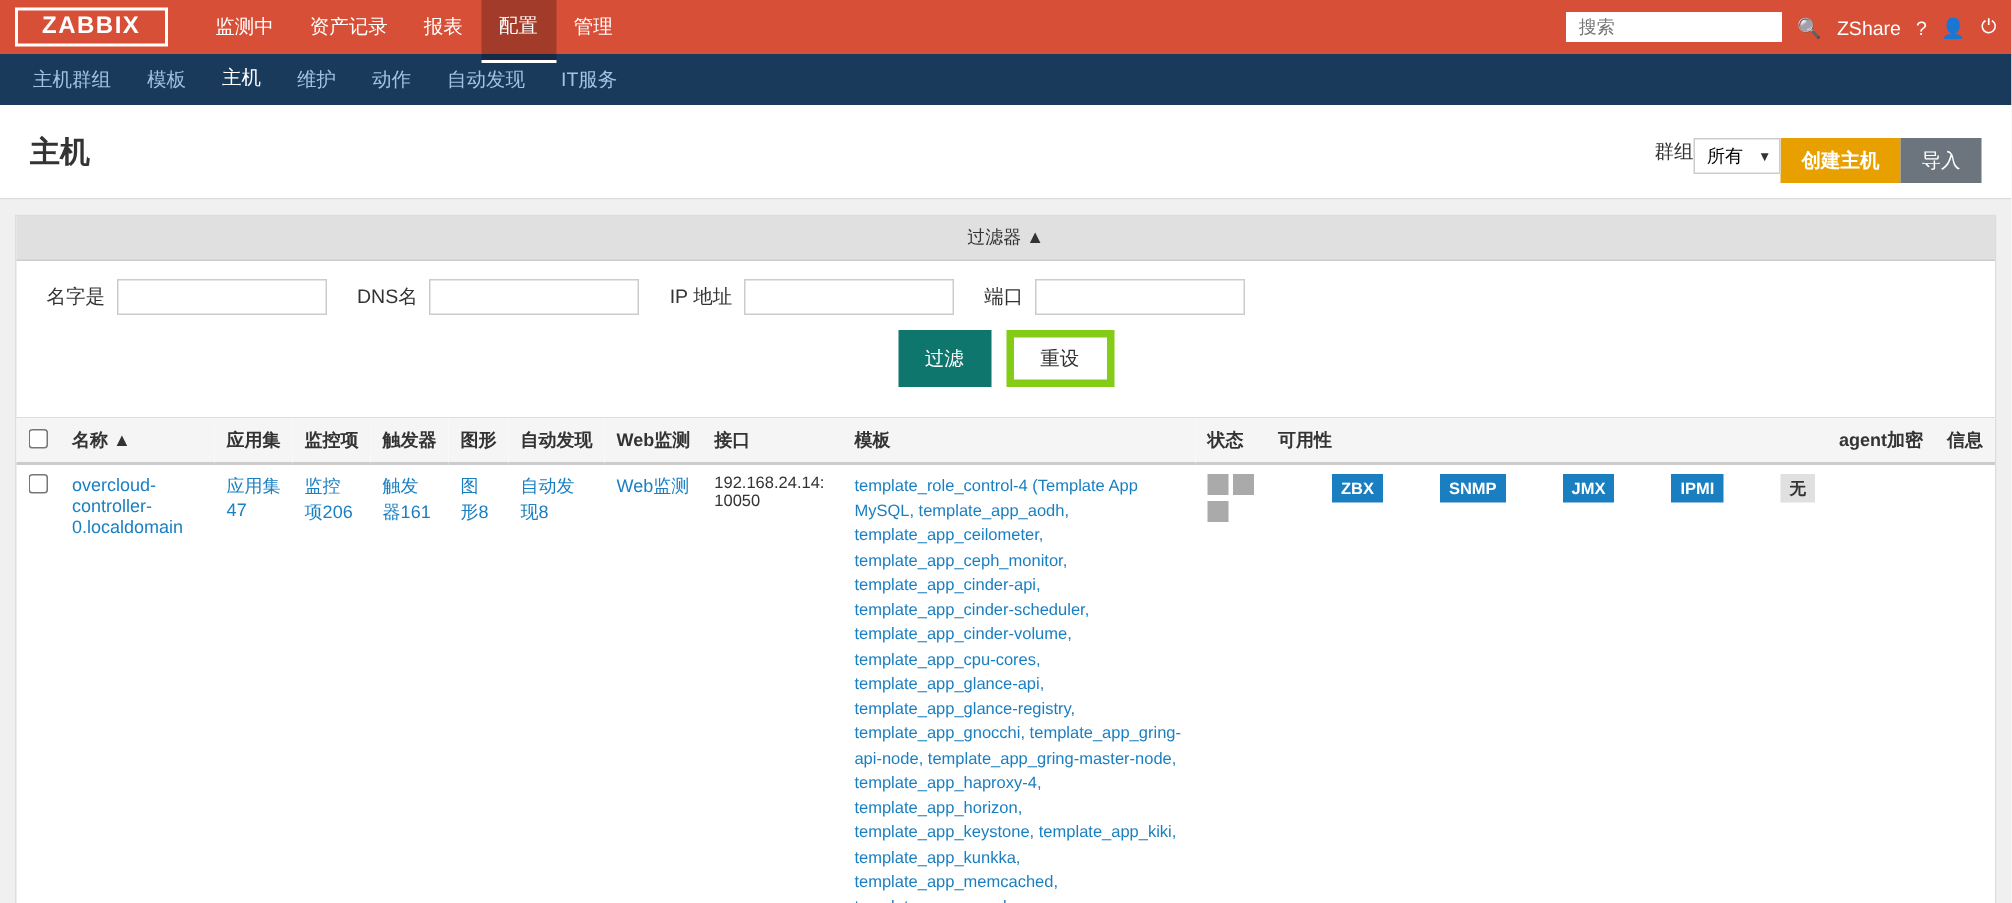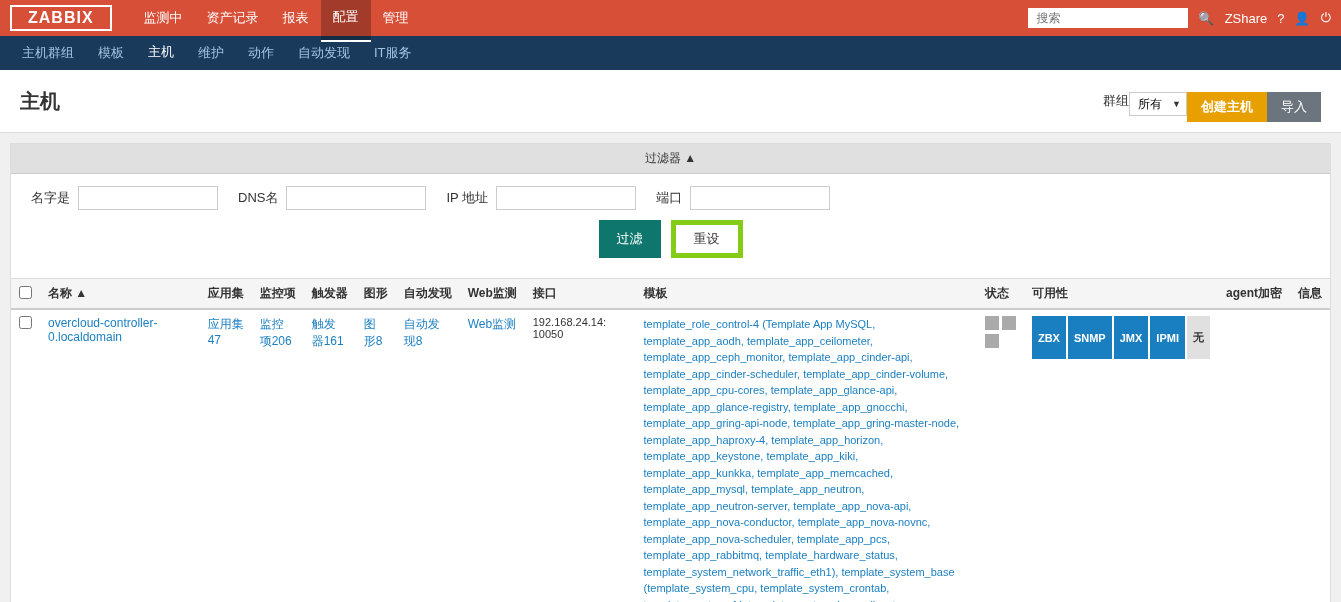--- a/index.html
+++ b/index.html
@@ -37,21 +37,21 @@
     .top-nav-right {
       margin-left: auto;
       display: flex;
       align-items: center;
       gap: 10px;
     }
     .search-box-top {
       background: white;
       border: none;
       padding: 3px 8px;
-      width: 160px;
+      width: 144px;
       font-size: 12px;
     }
     .top-nav-icon {
       color: white;
       cursor: pointer;
       font-size: 13px;
     }
 
     
     .sub-nav {
@@ -242,26 +242,27 @@
       font-size: 11px;
       color: #1a7fc1;
       line-height: 1.5;
       max-width: 400px;
     }
     .availability-badges {
       display: flex;
       gap: 2px;
     }
     .badge {
-      padding: 14px 6px;
+      padding: 2px 6px;
       font-size: 11px;
       font-weight: bold;
       color: white;
       border: none;
       cursor: pointer;
+      margin-left: 36px;
     }
     .badge-zbx { background: #1a7fc1; }
     .badge-snmp { background: #1a7fc1; }
     .badge-jmx { background: #1a7fc1; }
     .badge-ipmi { background: #1a7fc1; }
     .badge-none { background: #e0e0e0; color: #333; }
 
     
     .status-cell {
       display: flex;

